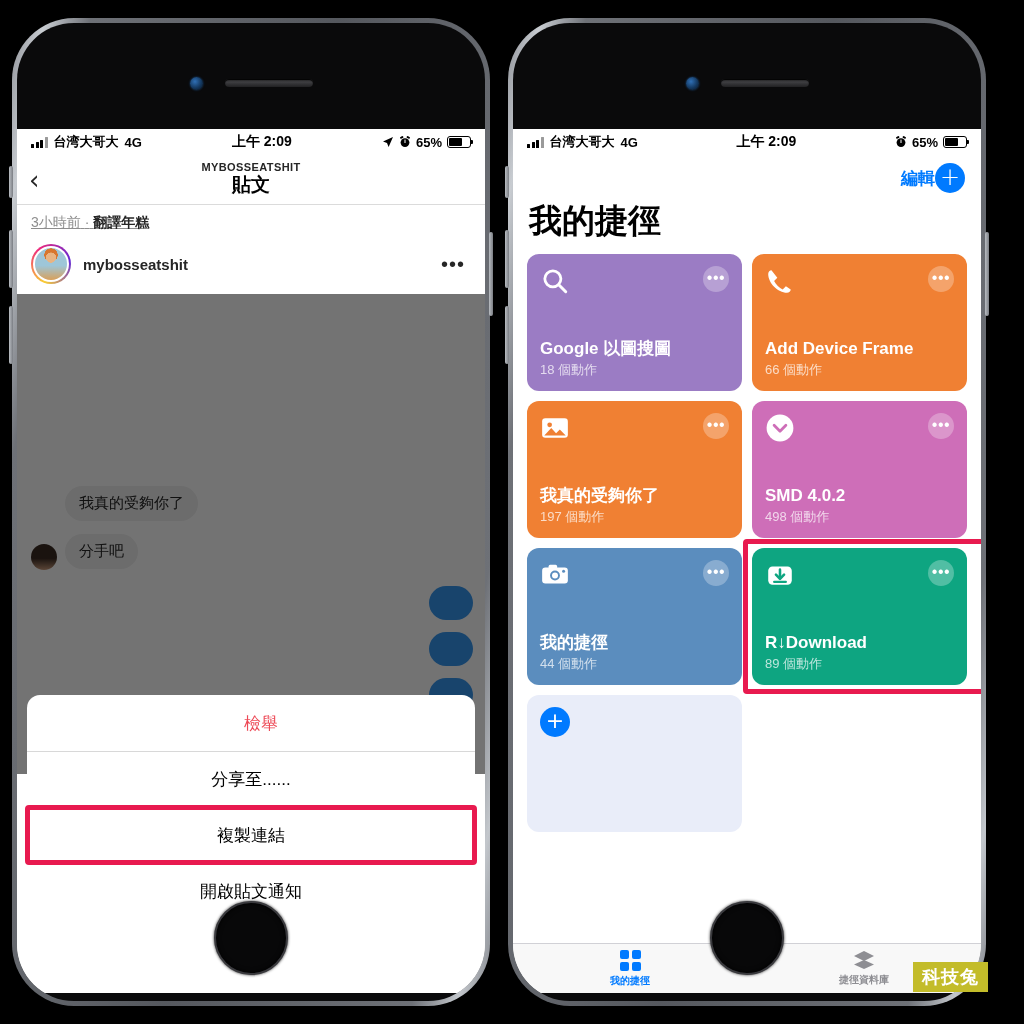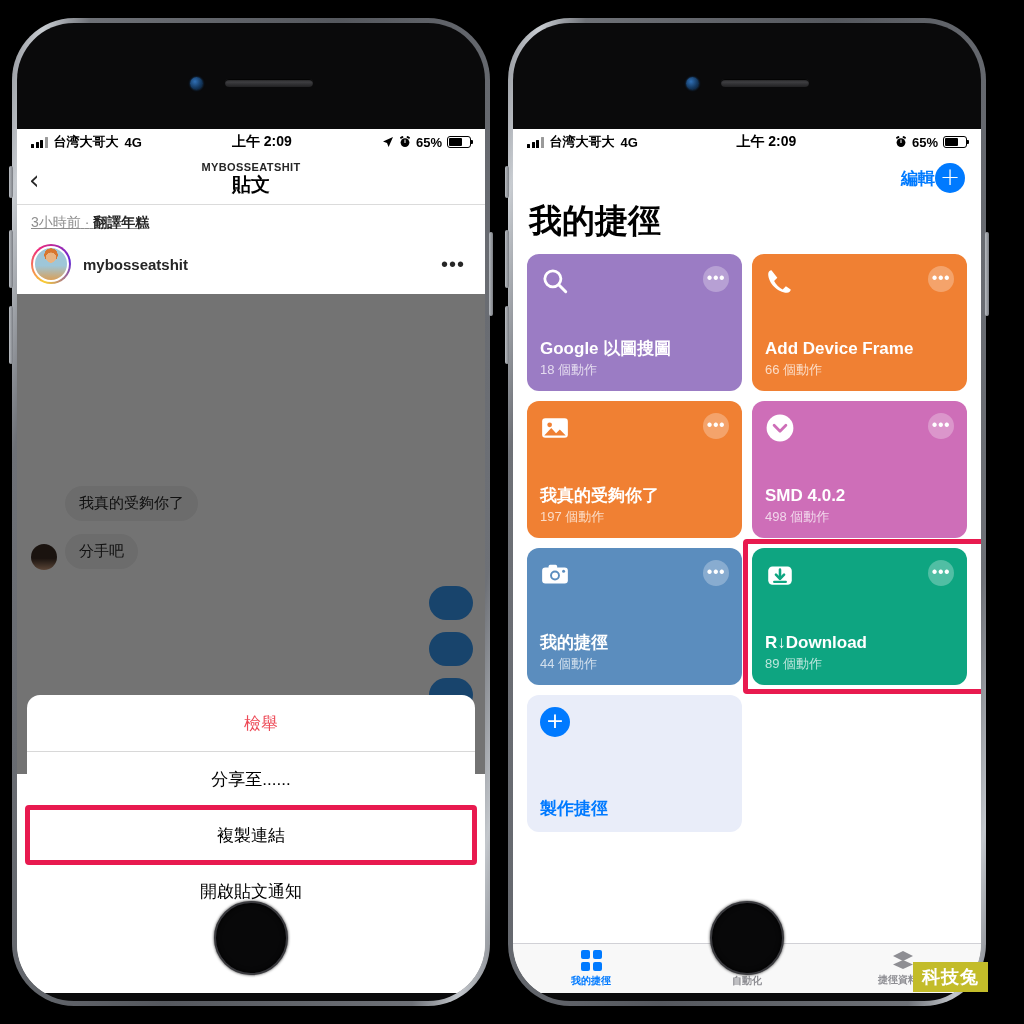--- a/index.html
+++ b/index.html
@@ -419,43 +419,34 @@
               <div>
                 <div class="card-title">R↓Download</div>
                 <div class="card-sub">89 個動作</div>
               </div>
             </div>
 
             <div class="card card-create">
               <div class="card-top">
                 <div class="create-plus">+</div>
               </div>
-              <div class="create-label">製作捷徑</div>
             </div>
 
             <div class="hl-box" style="left:calc(50% + 5px - 9px); top:calc(137px*2 + 10px*2 - 9px); width:calc(50% - 5px + 18px); height:calc(137px + 18px);"></div>
           </div>
 
           <div class="sc-tabbar">
             <div class="tab active">
               <span class="grid-ico">
                   <i></i>
                   <i></i>
                   <i></i>
                   <i></i>
                 </span>
               <span class="tab-label">我的捷徑</span>
-            </div>
-            <div class="tab">
-              <span class="auto-ico">
-                <svg width="13" height="13" viewBox="0 0 14 14">
-                    <path d="M3 5.5 7 9.5l4-4" fill="none" stroke="#f8f8f8" stroke-width="1.8" stroke-linecap="round" stroke-linejoin="round"></path>
-                  </svg>
-              </span>
-              <span class="tab-label">自動化</span>
             </div>
             <div class="tab">
               <span class="layers-ico">
                 <svg width="22" height="20" viewBox="0 0 22 20">
                     <path d="M11 1 21 6l-10 5L1 6z" fill="#8e8e93"></path>
                     <path d="M11 10 21 14.5 11 19 1 14.5z" fill="#8e8e93"></path>
                   </svg>
               </span>
               <span class="tab-label">捷徑資料庫</span>
             </div>

